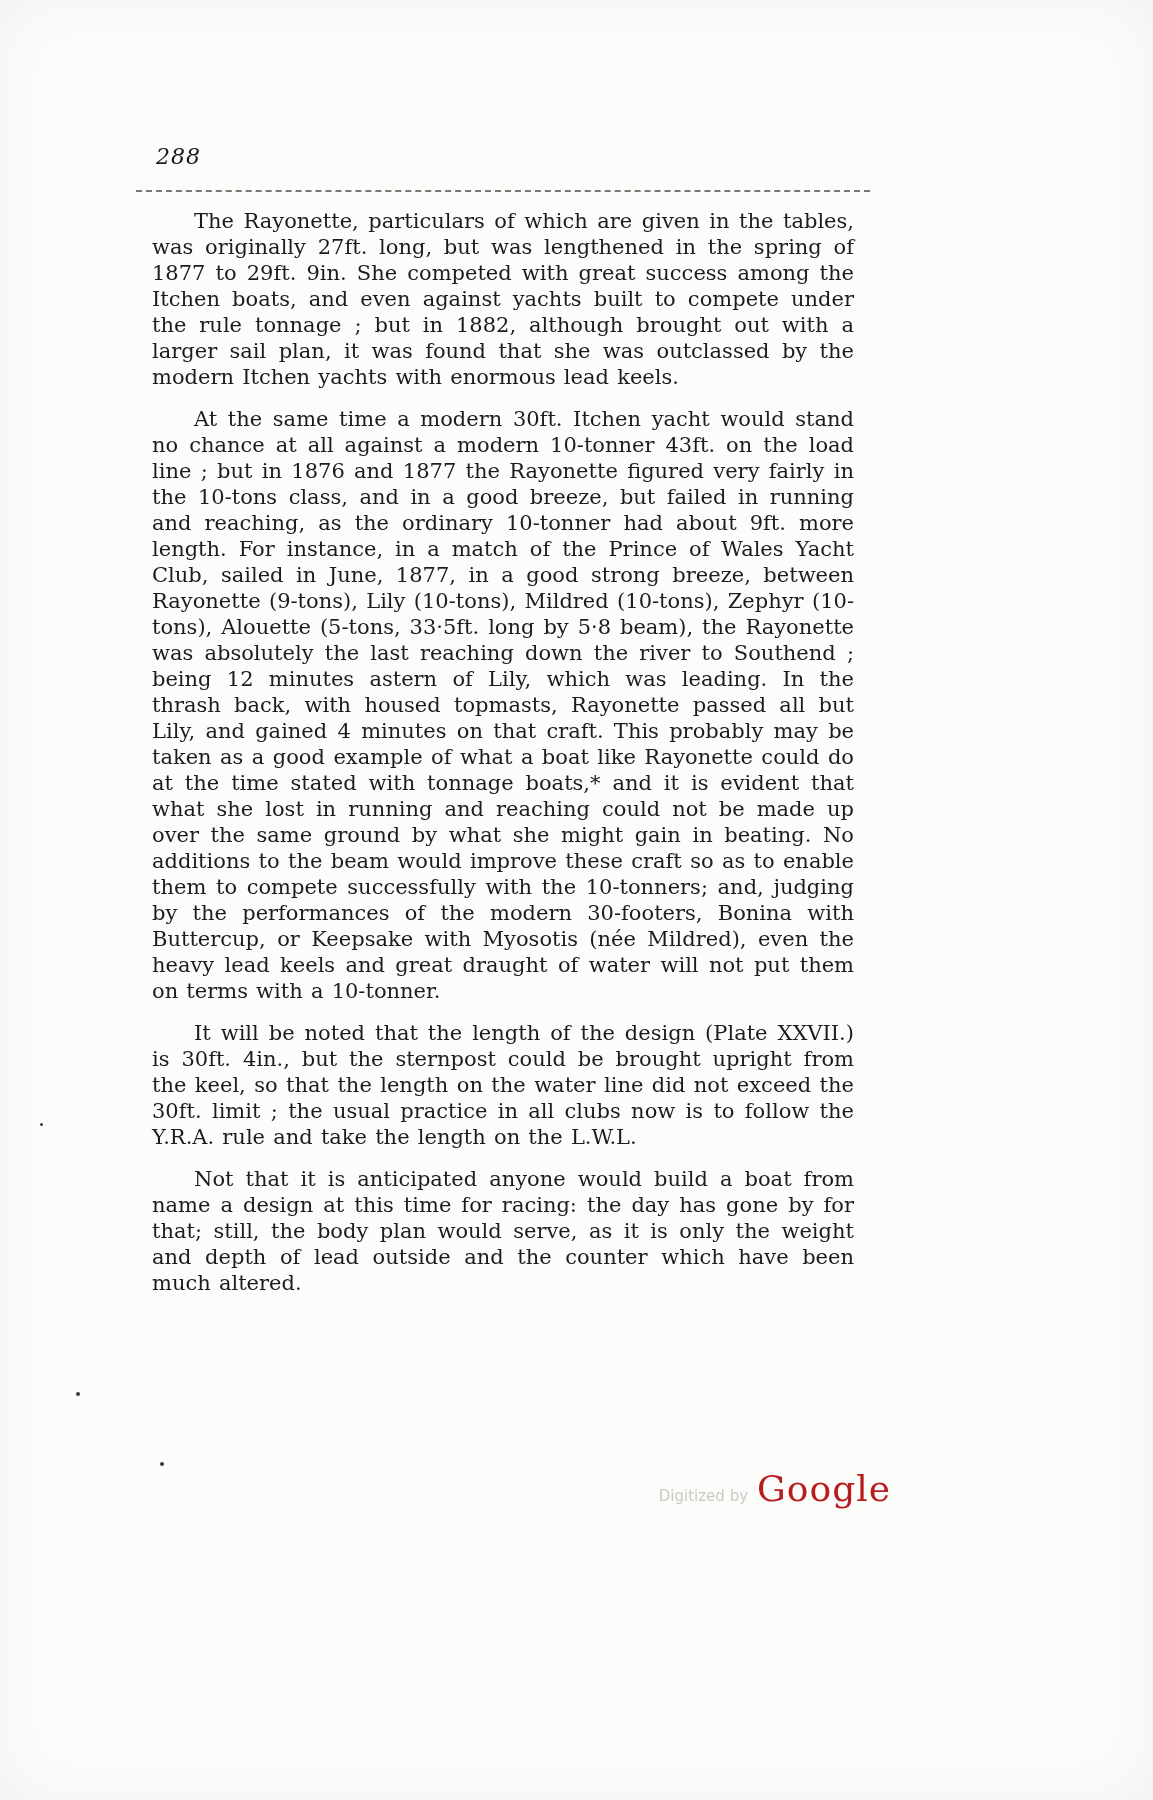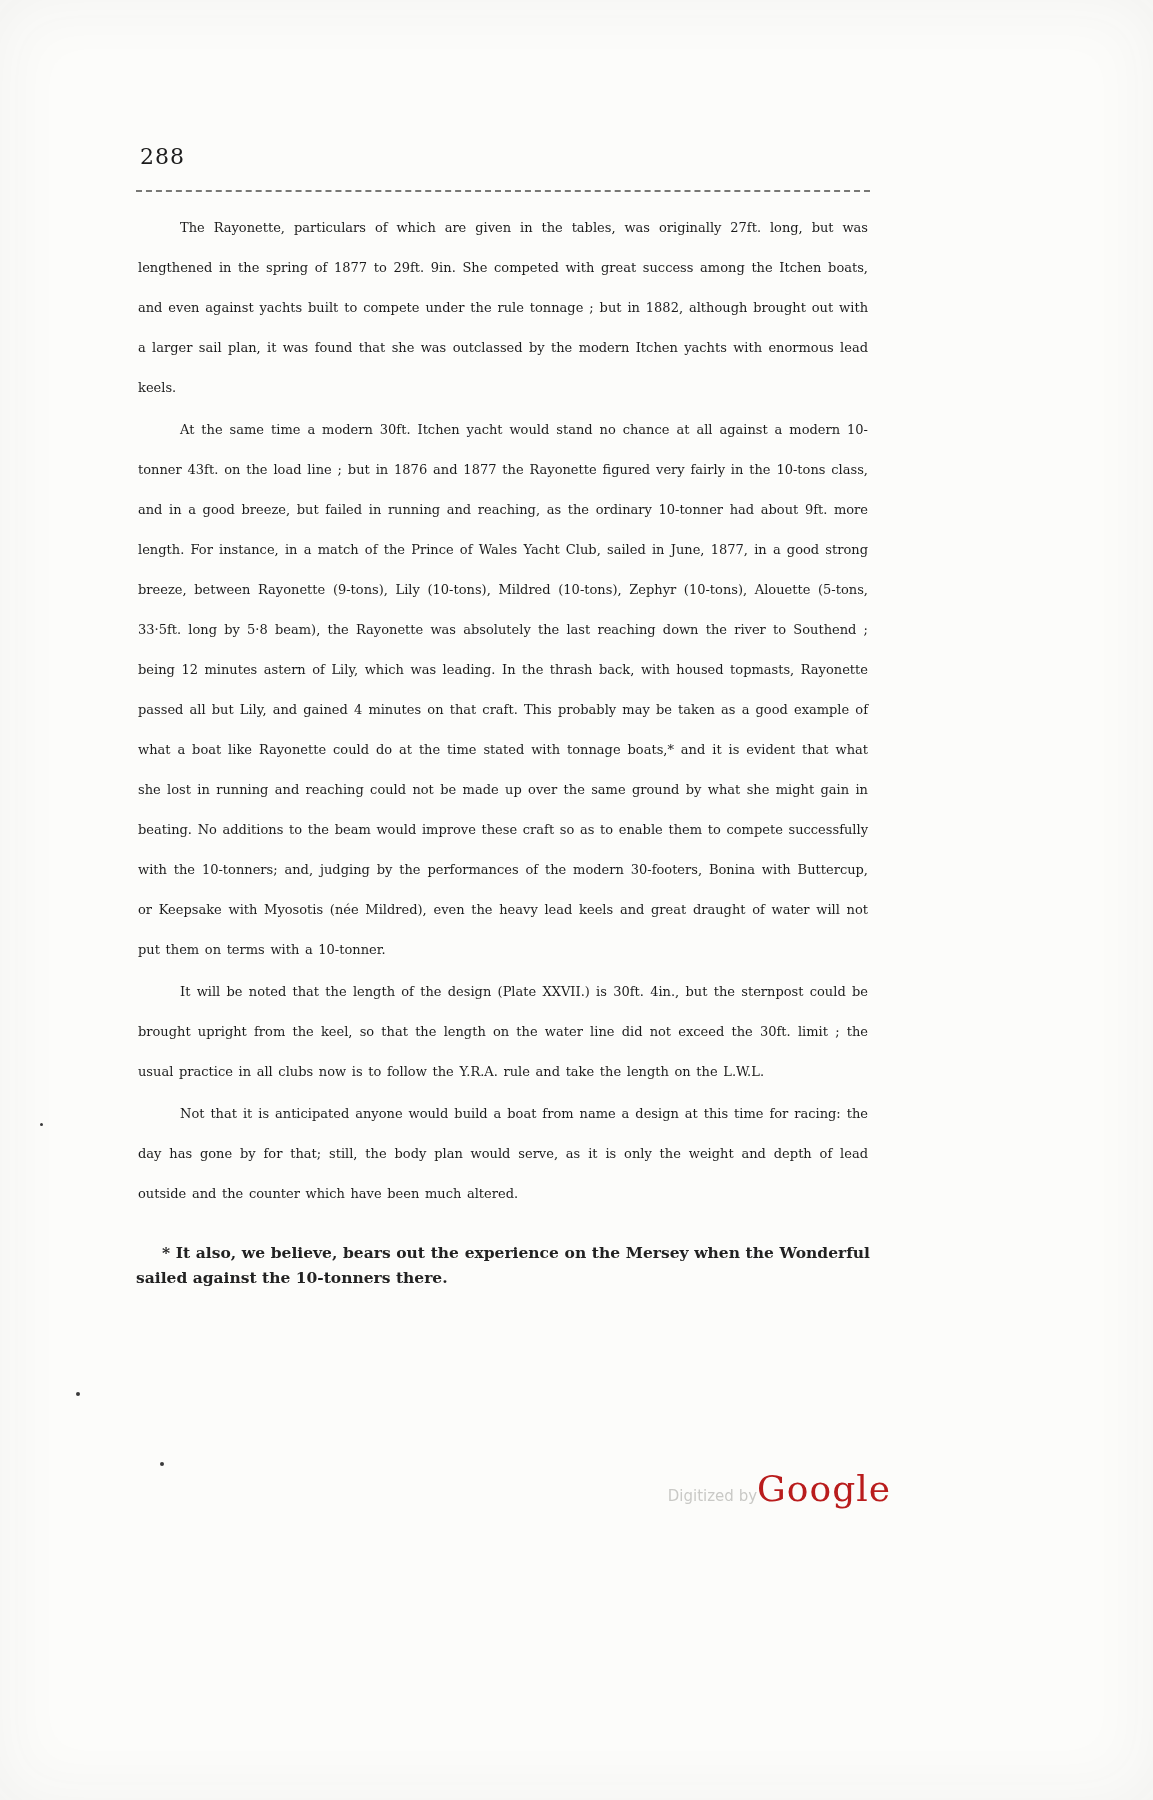--- a/index.html
+++ b/index.html
@@ -23,63 +23,65 @@
     left: 136px;
     top: 140px;
     width: 734px;
   }
   .header {
     position: relative;
     height: 38px;
   }
   .page-number {
     position: absolute;
-    left: 4px;
+    left: 20px;
     top: 4px;
     font-size: 22px;
     letter-spacing: 1px;
+    font-style: italic;
   }
   .page-title {
     text-align: center;
     font-style: italic;
     font-size: 25px;
     letter-spacing: 0.5px;
   }
   .header-rule {
     border: 0;
     border-top: 2px dashed #4b4b48;
     margin: 12px 0 0 0;
     opacity: 0.75;
   }
   .bodytext {
     margin-top: 16px;
   }
   p.para {
-    margin: 2px;
-    font-size: 13px;
-    line-height: 40px;
+    margin: 16px;
+    font-size: 21px;
+    line-height: 26px;
     text-align: justify;
     text-indent: 42px;
     word-spacing: 1.5px;
   }
   .footnote {
     margin-top: 26px;
     font-size: 15.5px;
     line-height: 25px;
     font-weight: bold;
     text-align: justify;
     text-indent: 26px;
     color: #222;
   }
   .watermark {
     position: absolute;
     top: 1468px;
     right: 262px;
     display: flex;
     align-items: baseline;
+    gap: 9px;
   }
   .wm-prefix {
     font-family: "DejaVu Sans", "Liberation Sans", sans-serif;
     font-size: 15px;
     color: #c9c9c6;
   }
   .wm-brand {
     font-family: "DejaVu Serif", serif;
     font-size: 36px;
     color: #b91c1c;
@@ -107,21 +109,20 @@
 
     <hr class="header-rule">
 
     <div class="bodytext">
       <p class="para">The Rayonette, particulars of which are given in the tables, was originally 27ft. long, but was lengthened in the spring of 1877 to 29ft. 9in. She competed with great success among the Itchen boats, and even against yachts built to compete under the rule tonnage ; but in 1882, although brought out with a larger sail plan, it was found that she was outclassed by the modern Itchen yachts with enormous lead keels.</p>
       <p class="para">At the same time a modern 30ft. Itchen yacht would stand no chance at all against a modern 10-tonner 43ft. on the load line ; but in 1876 and 1877 the Rayonette figured very fairly in the 10-tons class, and in a good breeze, but failed in running and reaching, as the ordinary 10-tonner had about 9ft. more length.  For instance, in a match of the Prince of Wales Yacht Club, sailed in June, 1877, in a good strong breeze, between Rayonette (9-tons), Lily (10-tons), Mildred (10-tons), Zephyr (10-tons), Alouette (5-tons, 33·5ft. long by 5·8 beam), the Rayonette was absolutely the last reaching down the river to Southend ; being 12 minutes astern of Lily, which was leading.  In the thrash back, with housed topmasts, Rayonette passed all but Lily, and gained 4 minutes on that craft.  This probably may be taken as a good example of what a boat like Rayonette could do at the time stated with tonnage boats,* and it is evident that what she lost in running and reaching could not be made up over the same ground by what she might gain in beating.  No additions to the beam would improve these craft so as to enable them to compete successfully with the 10-tonners; and, judging by the performances of the modern 30-footers, Bonina with Buttercup, or Keepsake with Myosotis (née Mildred), even the heavy lead keels and great draught of water will not put them on terms with a 10-tonner.</p>
       <p class="para">It will be noted that the length of the design (Plate XXVII.) is 30ft. 4in., but the sternpost could be brought upright from the keel, so that the length on the water line did not exceed the 30ft. limit ; the usual practice in all clubs now is to follow the Y.R.A. rule and take the length on the L.W.L.</p>
       <p class="para">Not that it is anticipated anyone would build a boat from name a design at this time for racing: the day has gone by for that; still, the body plan would serve, as it is only the weight and depth of lead outside and the counter which have been much altered.</p>
     </div>
 
-    <div class="footnote">* It also, we believe, bears out the experience on the Mersey when the Wonderful sailed against the 10-tonners there.</div>
 
   </div>
 
   <div class="watermark">
     <span class="wm-prefix">Digitized by</span>
     <span class="wm-brand">Google</span>
   </div>
 
   <span class="artifact artifact-1"></span>
   <span class="artifact artifact-2"></span>

